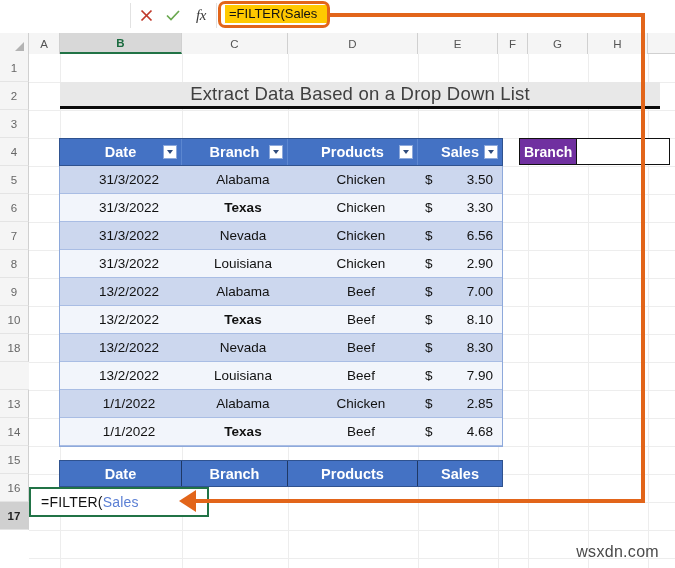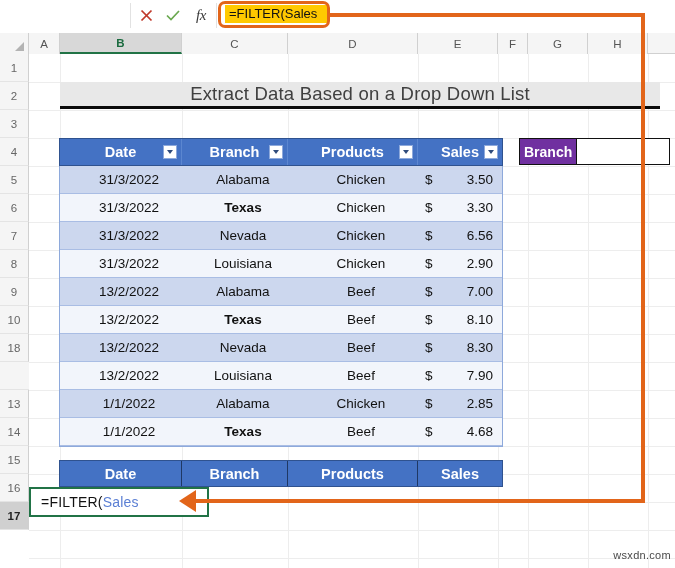--- a/index.html
+++ b/index.html
@@ -187,22 +187,22 @@
 
   
   .ann-seg { position: absolute; background: #e2651a; }
   .ann-arrow {
     position: absolute; width: 0; height: 0;
     border-top: 11px solid transparent; border-bottom: 11px solid transparent;
     border-right: 17px solid #e2651a;
   }
 
   .watermark {
-    position: absolute; right: 4px; bottom: 7px;
-    font-size: 11px; color: #4a4a4a; letter-spacing: 0.3px;
+    position: absolute; right: 16px; bottom: 7px;
+    font-size: 16px; color: #4a4a4a; letter-spacing: 0.3px;
   }
 </style>
 </head>
 <body>
 
 <div id="app">
 
   <div class="formula-strip">
     <div class="vsep" style="left:130px;"></div>
     <div class="icon-btn cancel-x">

